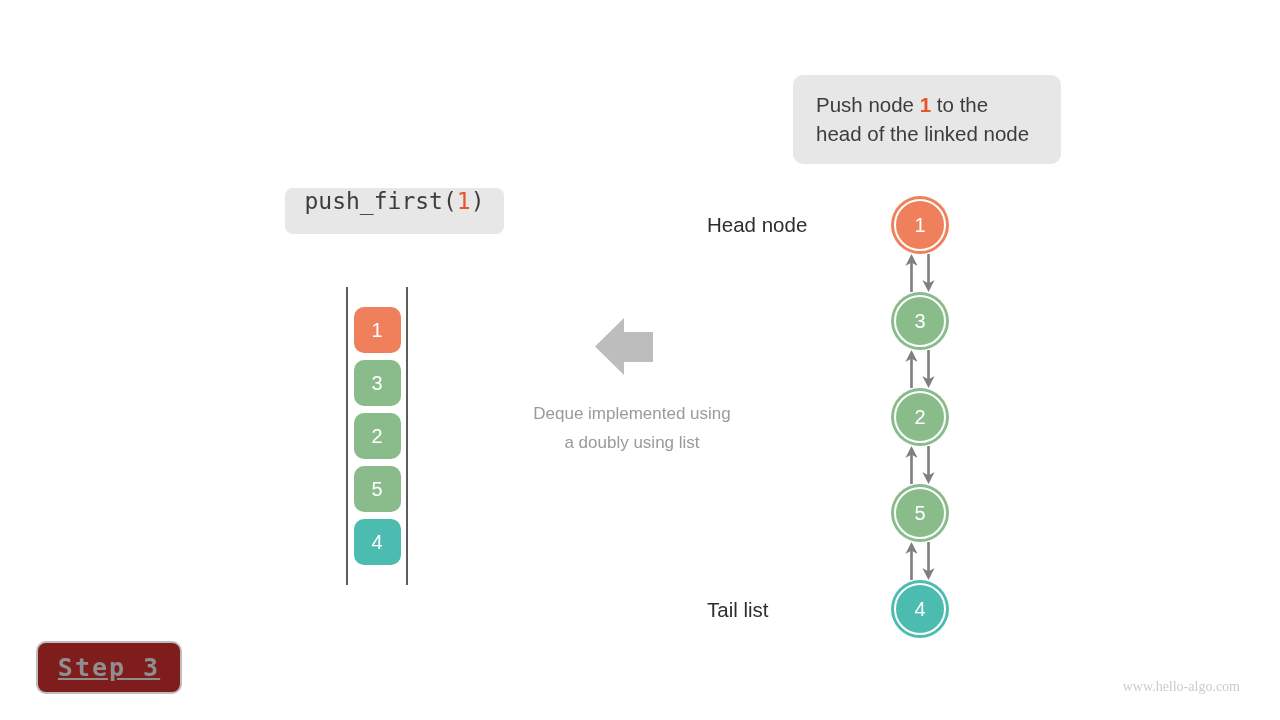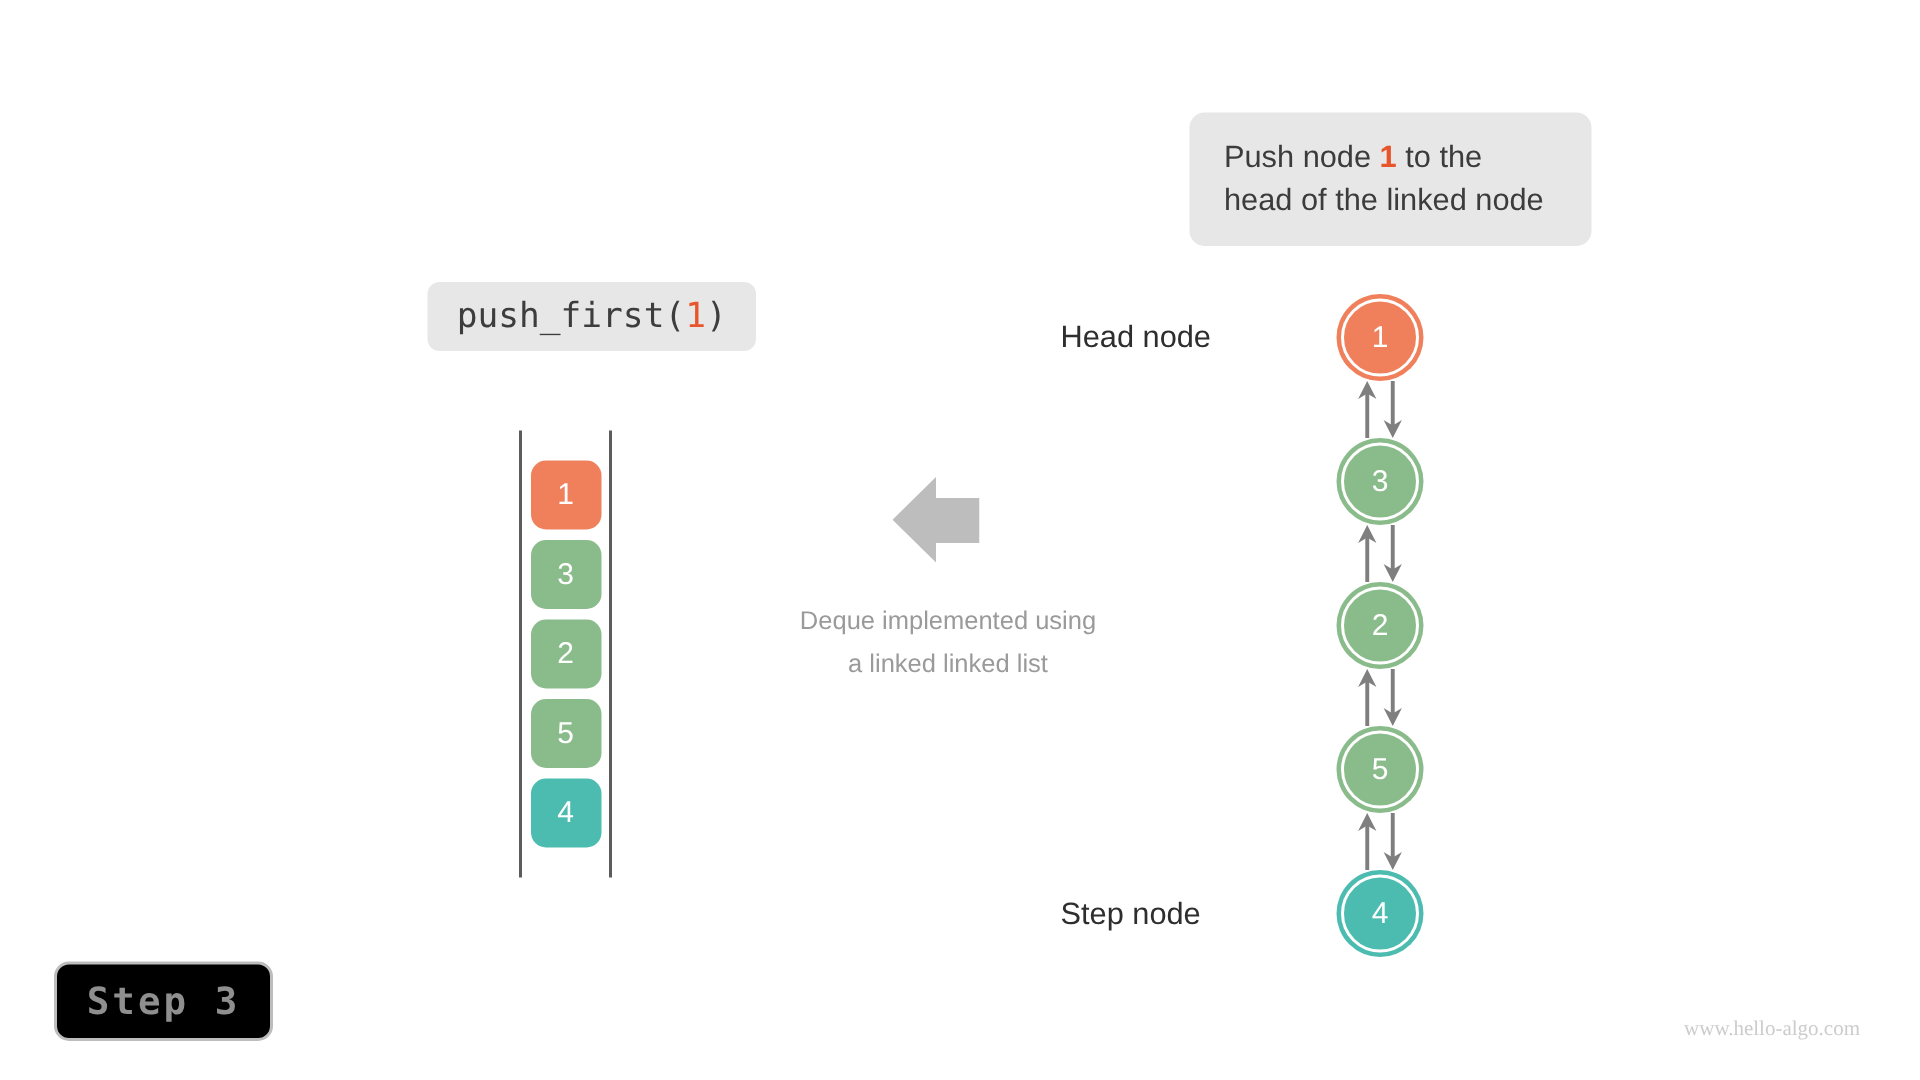--- a/index.html
+++ b/index.html
@@ -28,21 +28,21 @@
     background:var(--box-bg);border-radius:10px;
     padding:15px 0 0 23px;
     font-size:20.5px;line-height:29px;color:var(--text-dark);
   }
   .hl{color:var(--accent-orange);font-weight:700;}
 
   
   .code-box{
     position:absolute;left:285px;top:188px;width:219px;height:46px;
     background:var(--box-bg);border-radius:8px;
-    display:flex;align-items:center;justify-content:center;
+    display:flex;align-items:flex-start;justify-content:center;
     font-family:"DejaVu Sans Mono",monospace;font-size:23px;color:#3d3d3d;
   }
   .code-hl{color:var(--accent-orange);}
 
   
   .stack{
     position:absolute;left:346px;top:287px;width:62px;height:298px;
     border-left:2px solid var(--stack-line);
     border-right:2px solid var(--stack-line);
   }
@@ -86,24 +86,24 @@
   .node-label{
     position:absolute;width:200px;text-align:left;
     font-size:20.5px;font-weight:400;color:var(--label-dark);line-height:28px;
   }
   .head-label{left:707px;top:211px;}
   .tail-label{left:707px;top:596px;}
 
   
   .step{
     position:absolute;left:36px;top:641px;width:146px;height:53px;
-    background:#000000;border:2px solid var(--step-border);border-radius:10px;
+    background:#7f1d1d;border:2px solid var(--step-border);border-radius:10px;
     display:flex;align-items:center;justify-content:center;
     font-family:"DejaVu Sans Mono",monospace;font-weight:700;
-    font-size:25px;letter-spacing:2px;color:var(--step-gray);
+    font-size:25px;letter-spacing:2px;color:var(--step-gray);text-decoration:underline;
   }
 
   
   .watermark{
     position:absolute;right:40px;top:679px;
     font-family:Liberation Serif, serif;
     font-size:14px;color:var(--watermark-gray);
   }
 </style>
 </head>
@@ -133,25 +133,25 @@
   </div>
 
   <div class="big-arrow">
     <svg width="58" height="57" viewBox="0 0 58 57">
       <polygon points="0,28.5 29,0 29,14 58,14 58,44 29,44 29,57" fill="currentColor"></polygon>
     </svg>
   </div>
 
   <div class="note">
     <div>Deque implemented using</div>
-    <div>a linked linked list</div>
+    <div>a doubly using list</div>
   </div>
 
   <div class="node-label head-label">Head node</div>
-  <div class="node-label tail-label">Step node</div>
+  <div class="node-label tail-label">Tail list</div>
 
   <div class="llist">
       <div class="ll-node" style="background: rgb(240, 128, 92);">
         <div class="ring"></div>
         <span class="node-value">1</span>
       </div>
       <div class="connector">
         <svg width="58" height="38" viewBox="0 0 58 38">
           <line x1="20.5" y1="8" x2="20.5" y2="38" stroke="currentColor" stroke-width="2.6"></line>
           <polygon points="20.5,0 14.4,12 20.5,8.4 26.6,12" fill="currentColor"></polygon>

